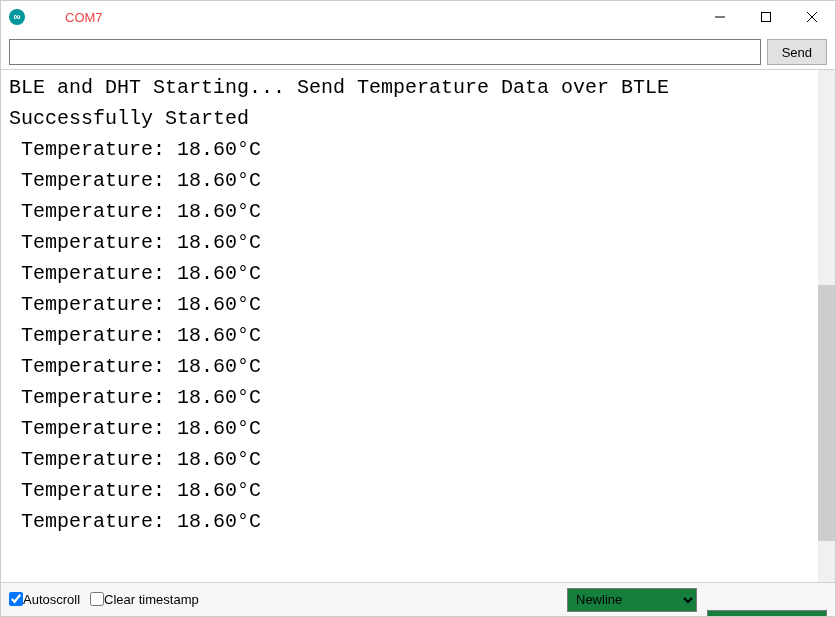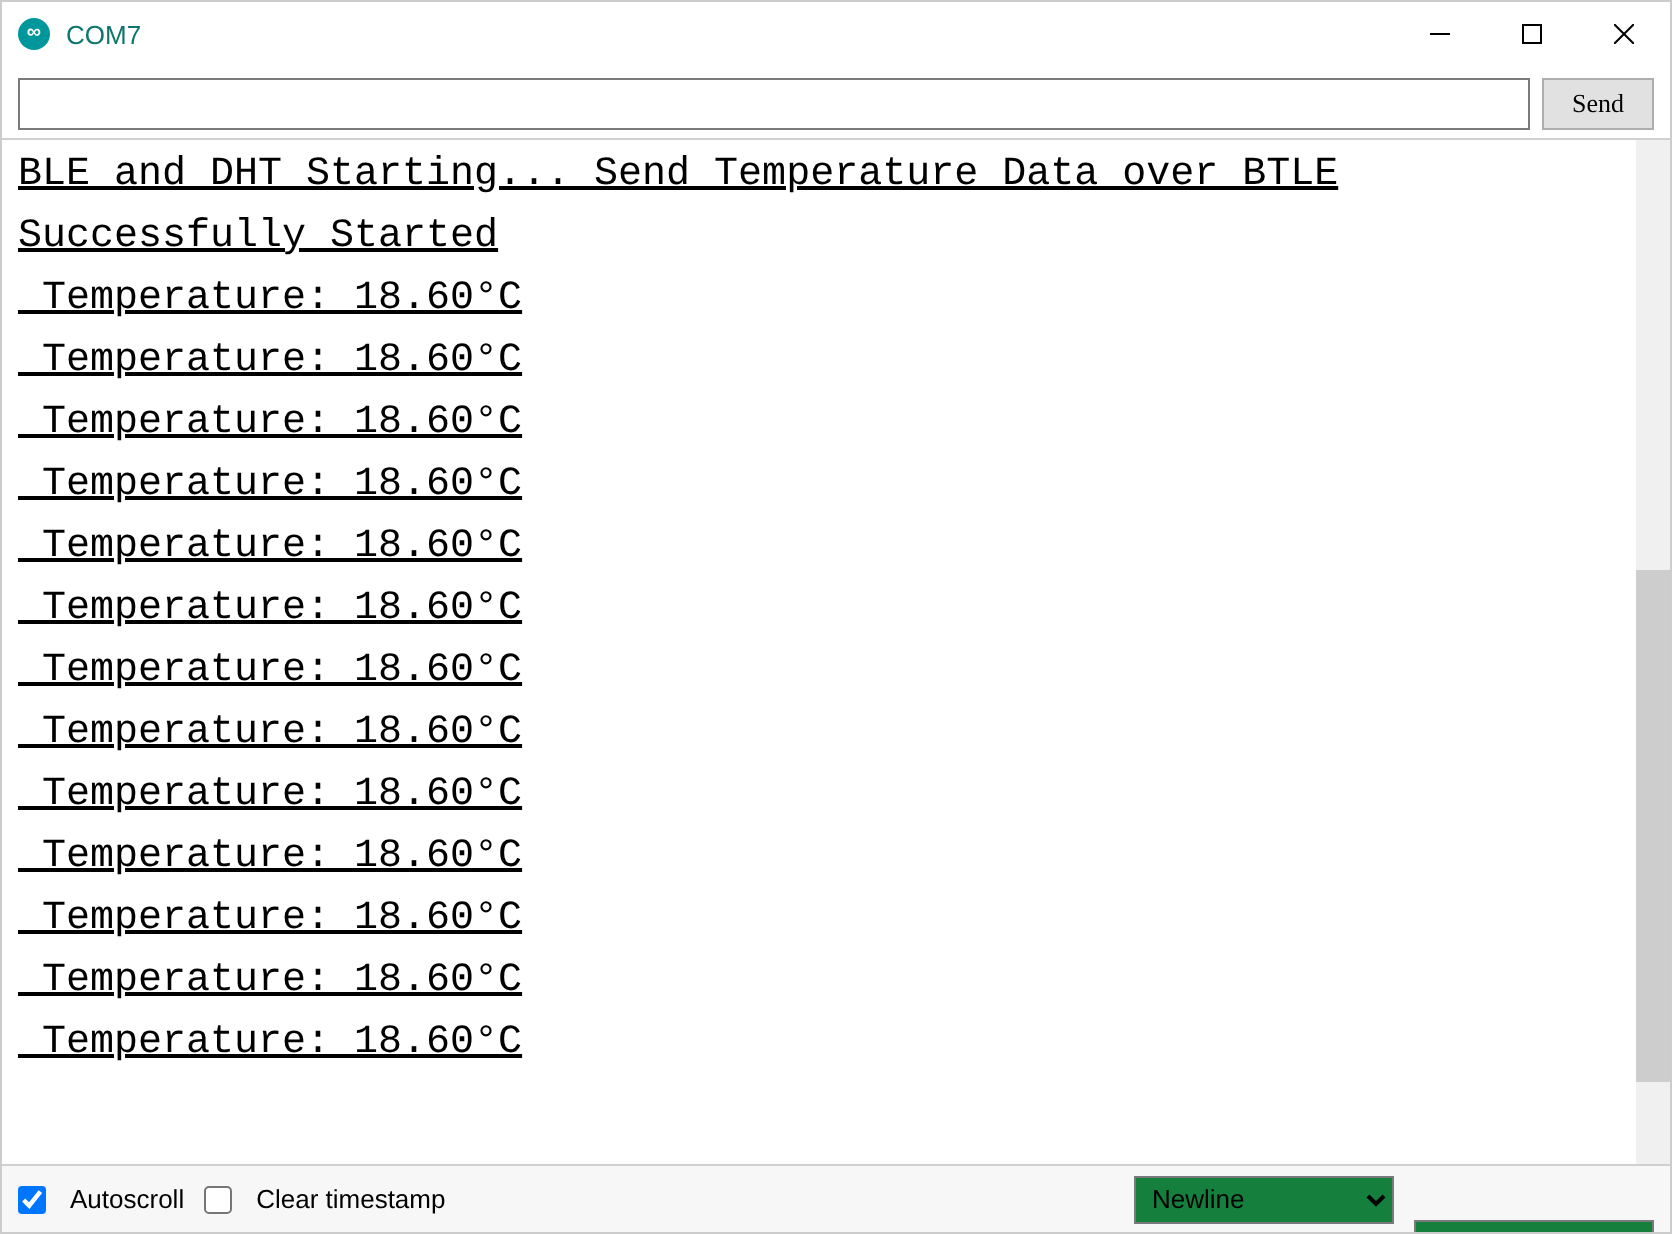--- a/index.html
+++ b/index.html
@@ -39,21 +39,22 @@
     .titlebar-icon::before {
       content: "∞";
       color: #fff;
       font-size: 10px;
       line-height: 1;
       font-weight: bold;
     }
     .titlebar-title {
       flex: 1;
       font-size: 13px;
-      color: #0f766e;
+      color: #ef4444;
+      margin-left: 32px;
     }
     .window-controls {
       display: flex;
       height: 100%;
     }
     .window-btn {
       width: 46px;
       height: 100%;
       display: flex;
       align-items: center;
@@ -80,30 +81,29 @@
       border: 1px solid #7a7a7a;
       font-family: inherit;
       font-size: 13px;
       outline: none;
     }
     .send-btn {
       height: 26px;
       padding: 0 14px;
       background: #e1e1e1;
       border: 1px solid #adadad;
-      font-family: Liberation Serif, serif;
+      font-family: Liberation Sans, sans-serif;
       font-size: 13px;
       cursor: pointer;
     }
     .output-wrapper {
       flex: 1;
       position: relative;
       overflow: hidden;
       display: flex;
-      text-decoration: underline;
     }
     .output-area {
       flex: 1;
       padding: 2px 8px;
       font-family: "Courier New", monospace;
       font-size: 20px;
       line-height: 1.55;
       color: #000;
       overflow: hidden;
       white-space: pre;
@@ -125,22 +125,22 @@
       display: flex;
       align-items: center;
       height: 34px;
       padding: 0 8px;
       gap: 10px;
       border-top: 1px solid #d0d0d0;
       background: #f7f7f7;
     }
     .checkbox-wrap {
       display: flex;
-      align-items: flex-end;
-      gap: 12px;
+      align-items: flex-start;
+      gap: 0;
       font-size: 13px;
     }
     .checkbox-wrap input[type="checkbox"] {
       width: 14px;
       height: 14px;
       cursor: pointer;
     }
     .bottom-spacer {
       flex: 1;
     }

